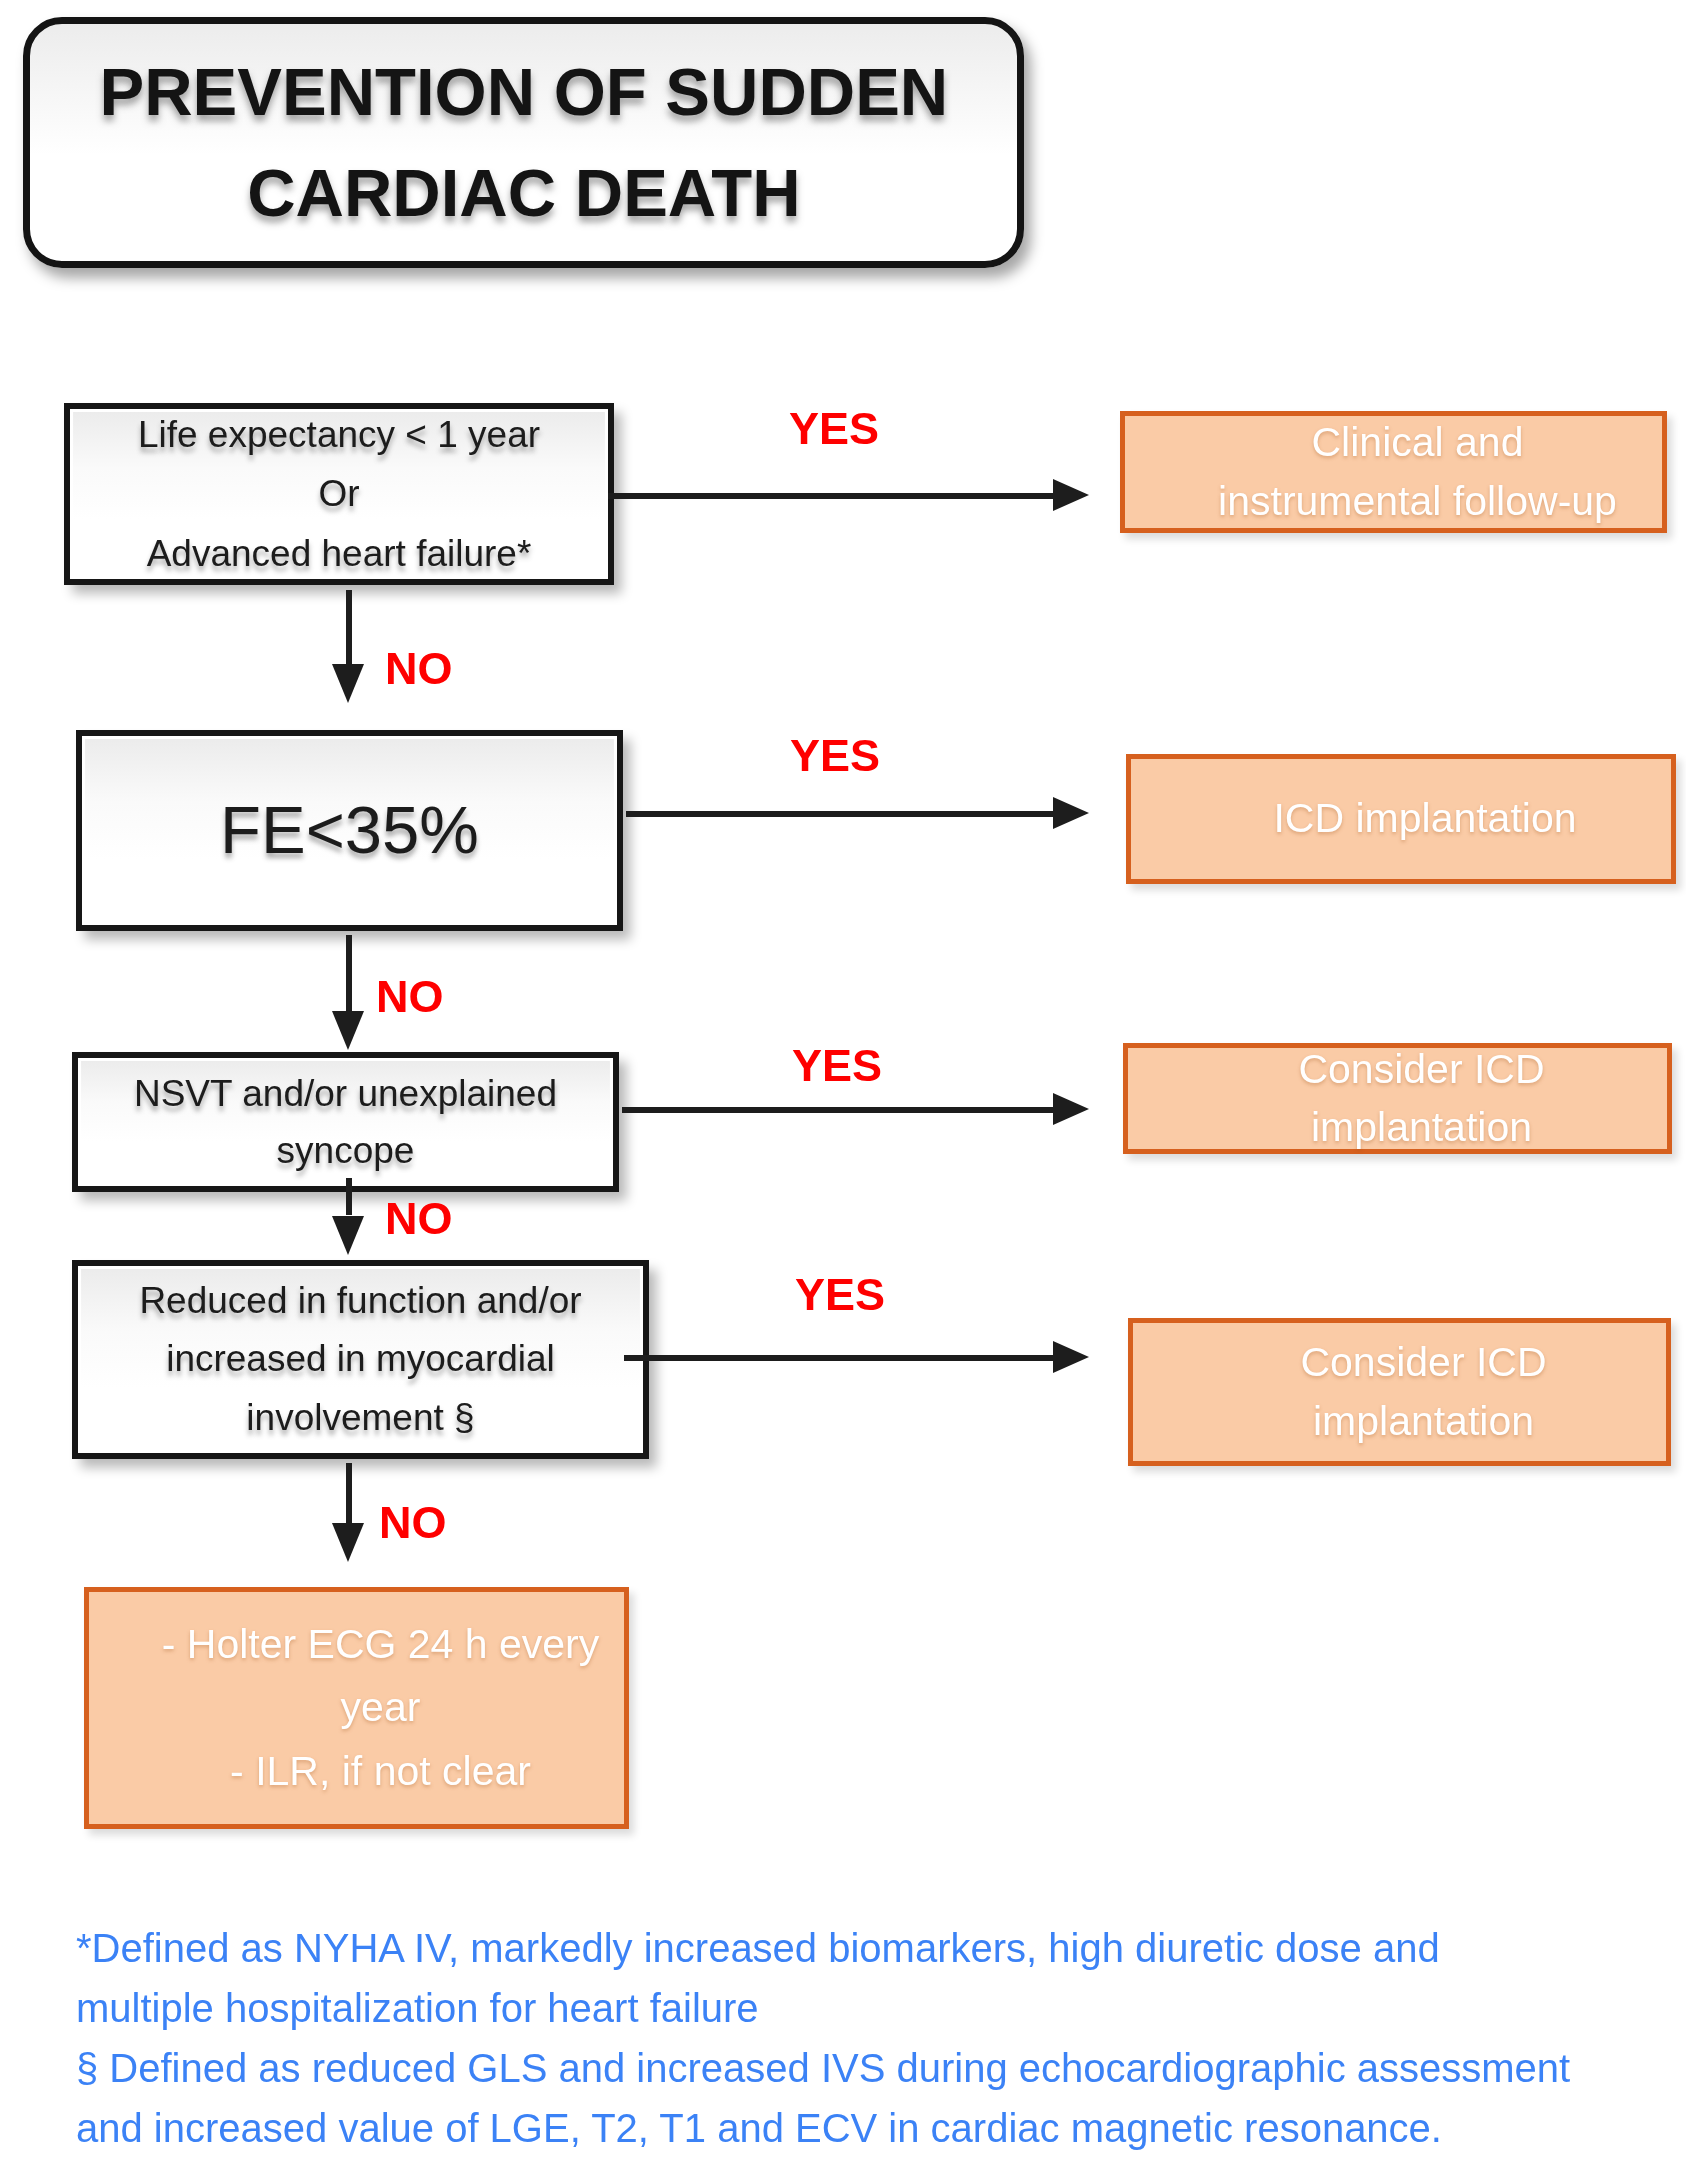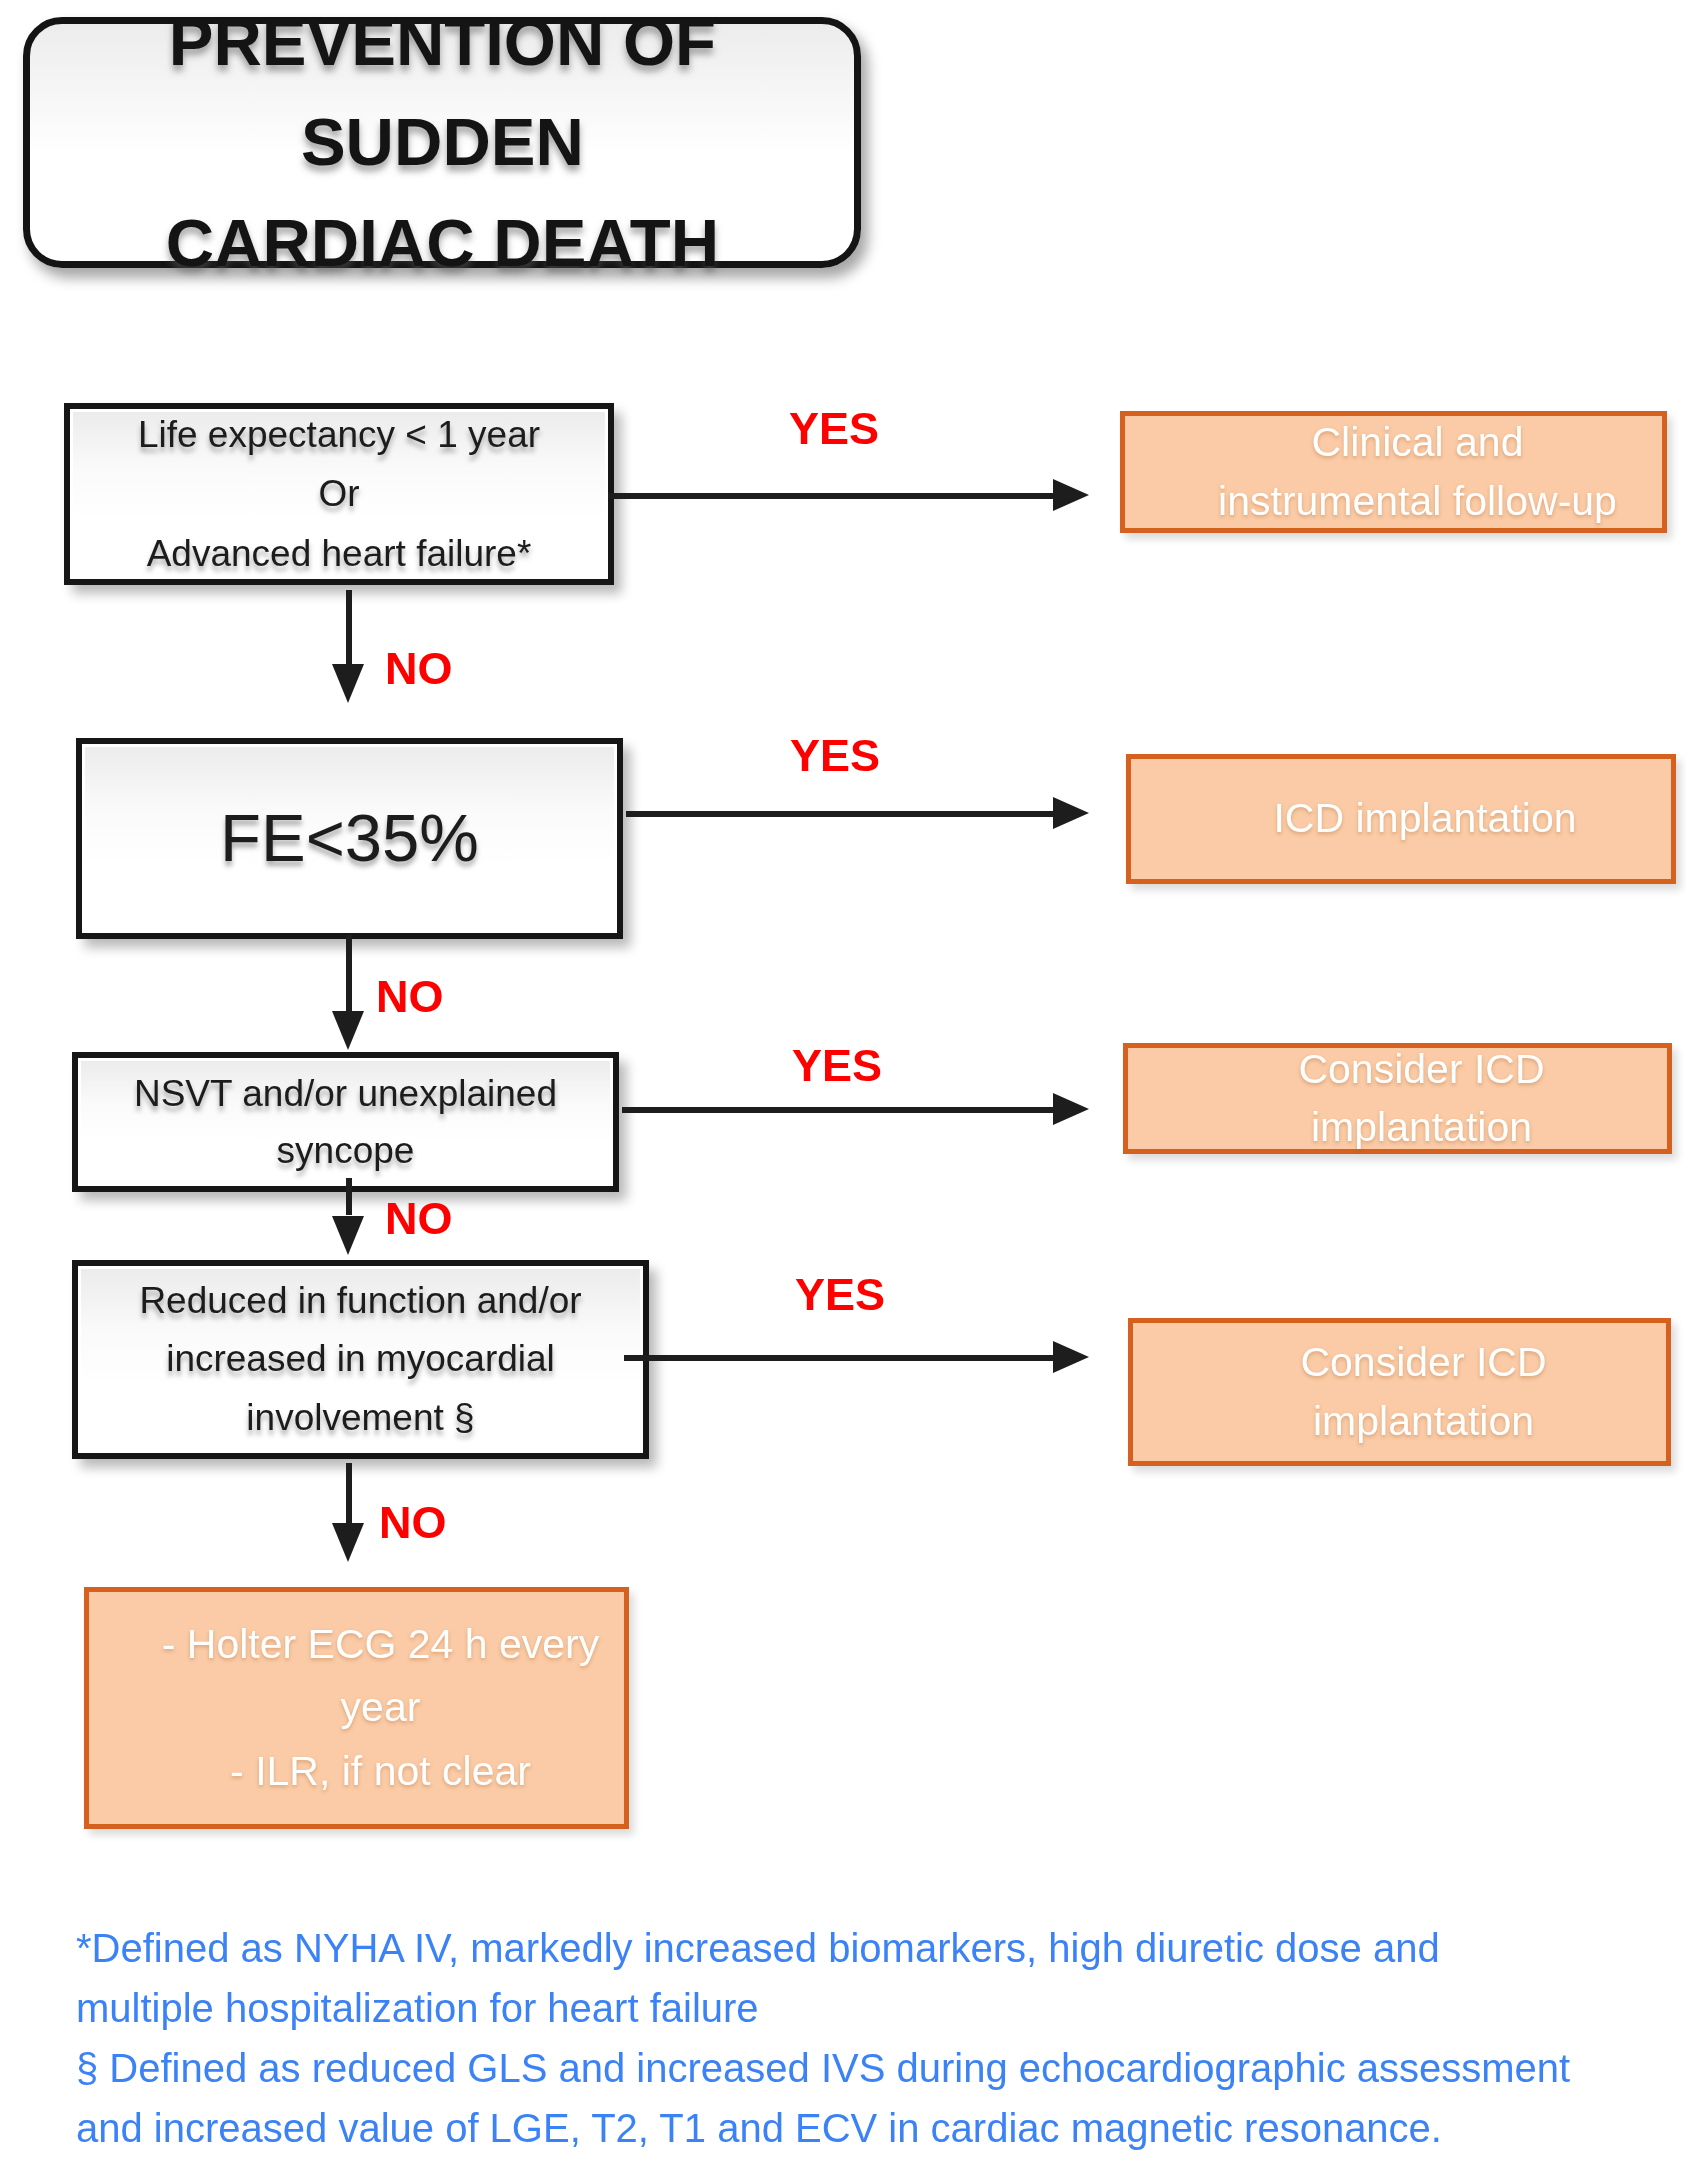--- a/index.html
+++ b/index.html
@@ -11,21 +11,21 @@
     overflow:hidden;
   }
   .box{
     position:absolute;
     display:flex;align-items:center;justify-content:center;
     text-align:center;box-sizing:border-box;
   }
   .txt{white-space:pre-line;display:block;width:100%;}
   
   .title-box{
-    left:23.4px;top:17px;width:838px;height:251px;
+    left:23.4px;top:17px;width:1001px;height:251px;
     border:7.8px solid #141414;border-radius:39px;
     background:linear-gradient(180deg,#ececec 0%,#ffffff 55%);
     box-shadow:6.2px 9.4px 12.5px rgba(0,0,0,0.35);
     font-size:67px;font-weight:bold;color:#141414;line-height:1.5;
   }
   .title-box .txt{text-shadow:0 6.2px 7px rgba(90,90,90,0.55);}
   
   .decision{
     border:6.2px solid #161616;
     background:linear-gradient(180deg,#ebebeb 0%,#fafafa 35%,#ffffff 65%);
@@ -84,21 +84,21 @@
   <div class="head-right" style="left:1053px;top:479px;"></div>
   <div class="box outcome" style="left:1120px;top:411px;width:547px;height:122px;font-size:41px;line-height:1.45;">
     <span class="txt">Clinical and
 instrumental follow-up</span>
   </div>
 
   <div class="vline" style="left:346px;top:590px;height:74px;"></div>
   <div class="head-down" style="left:332px;top:664px;"></div>
   <div class="label" style="left:385px;top:644px;">NO</div>
 
-  <div class="box decision" style="left:76px;top:730px;width:547px;height:201px;font-size:67px;line-height:1.2;margin-top:8px;">
+  <div class="box decision" style="left:76px;top:730px;width:547px;height:201px;font-size:67px;line-height:1.2;">
     <span class="txt">FE&lt;35%</span>
   </div>
   <div class="label" style="left:790px;top:731px;">YES</div>
   <div class="hline" style="left:626px;top:811px;width:428px;"></div>
   <div class="head-right" style="left:1053px;top:797px;"></div>
   <div class="box outcome" style="left:1126px;top:754px;width:550px;height:130px;font-size:41px;line-height:1.45;">
     <span class="txt">ICD implantation</span>
   </div>
 
   <div class="vline" style="left:346px;top:935px;height:76px;"></div>

